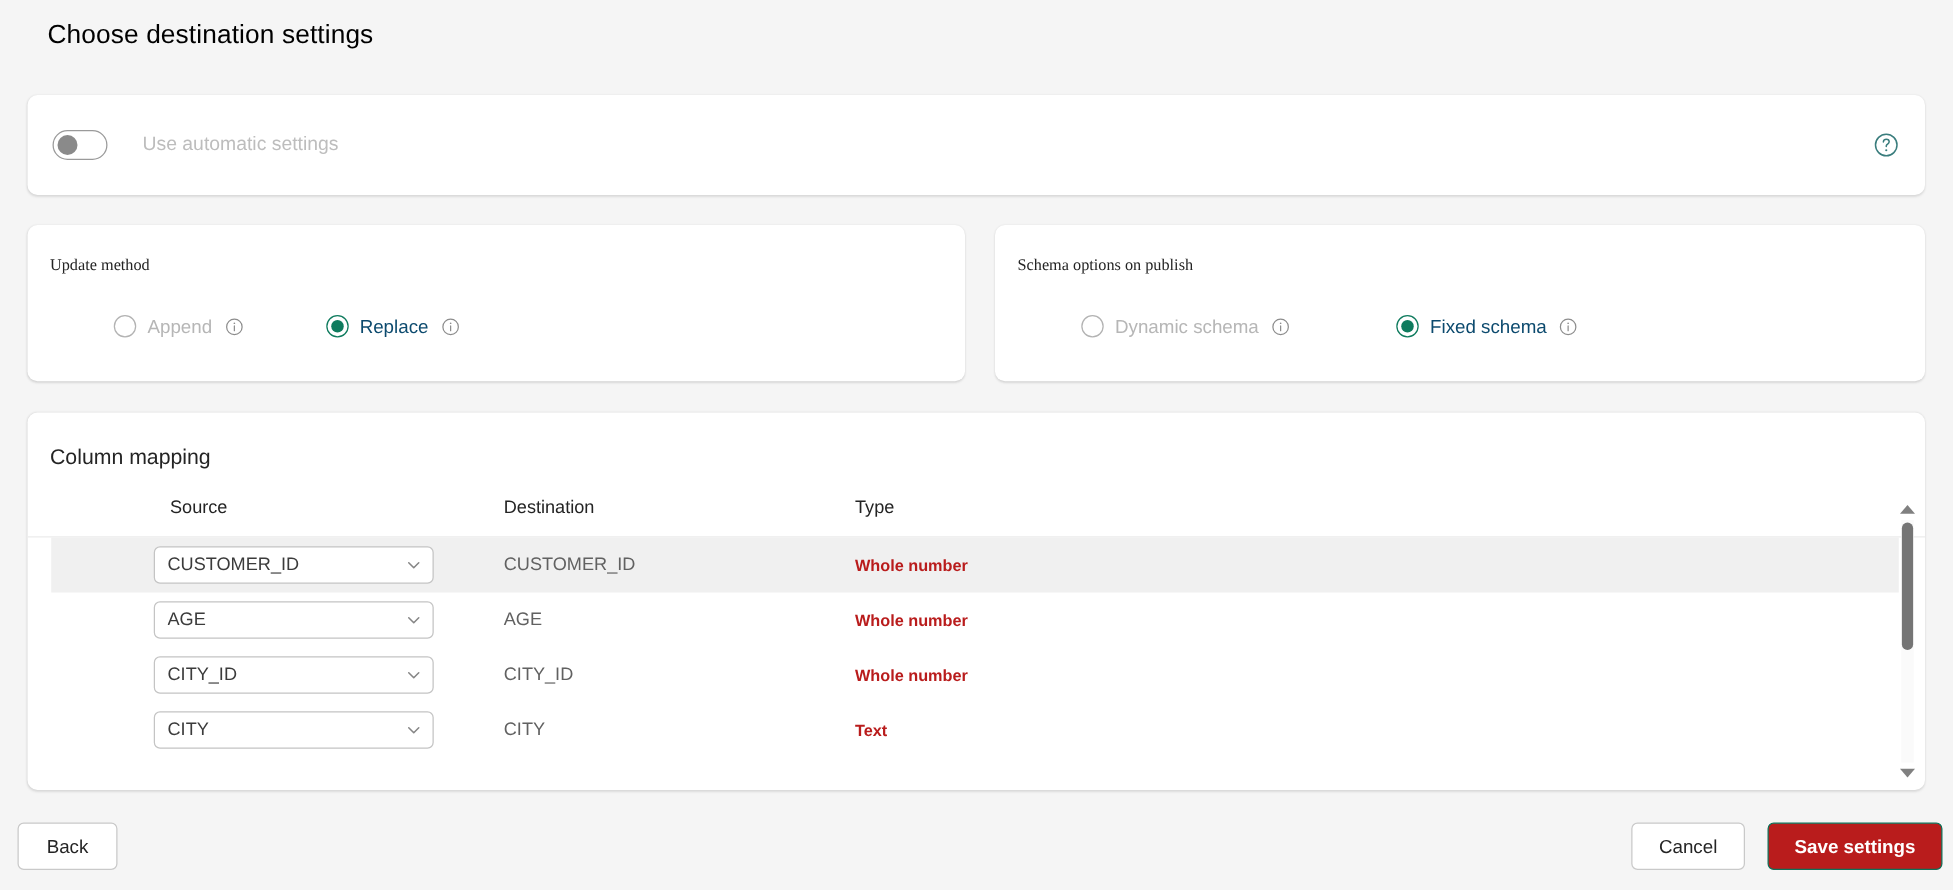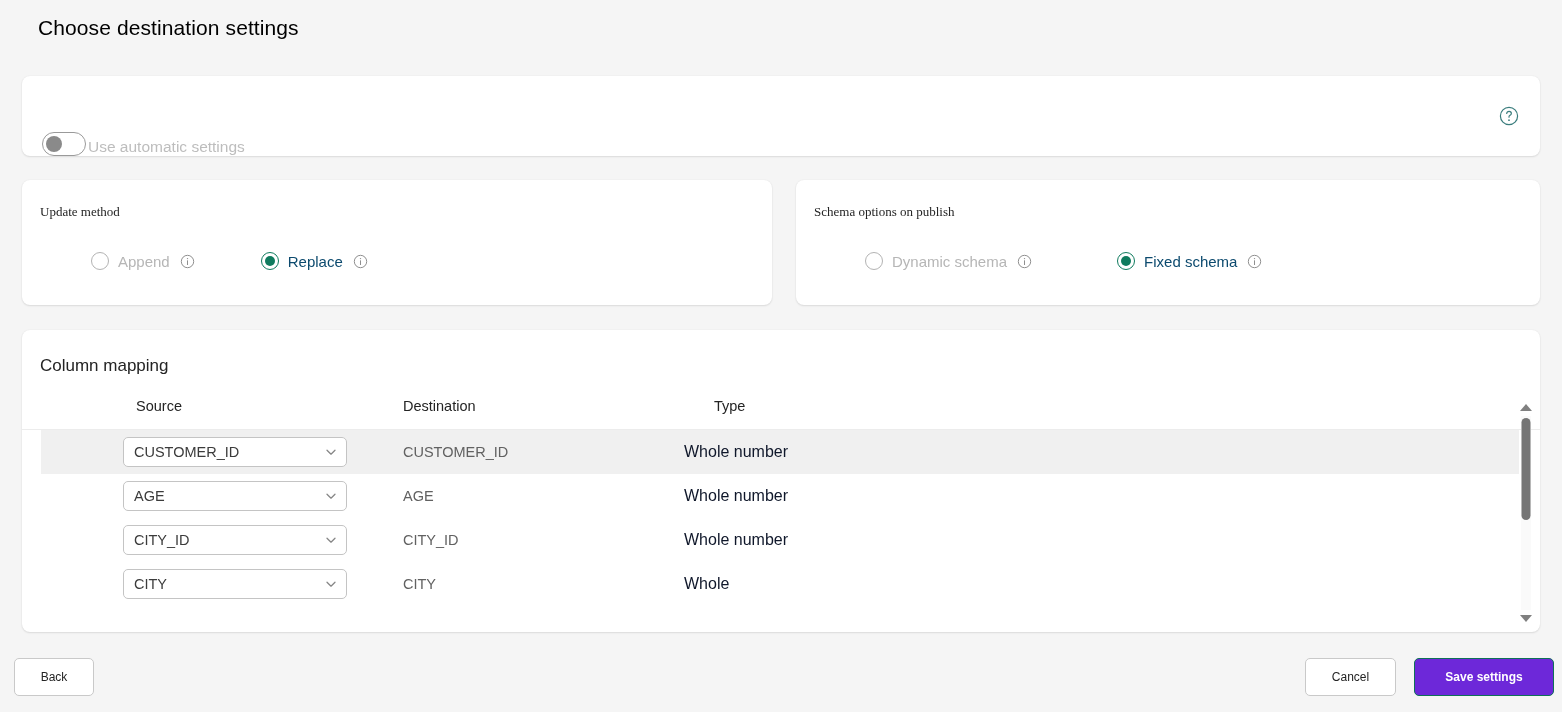--- a/index.html
+++ b/index.html
@@ -43,22 +43,22 @@
     top: 76px;
     width: 1518px;
     height: 80px;
   }
   .toggle-row {
     position: absolute;
     left: 20px;
     top: 0;
     height: 80px;
     display: flex;
-    align-items: flex-end;
-    gap: 2px;
+    align-items: center;
+    gap: 28px;
   }
   .toggle {
     width: 44px;
     height: 24px;
     border-radius: 12px;
     border: 1px solid #9a9a9a;
     background: #ffffff;
     position: relative;
     flex: 0 0 auto;
     cursor: pointer;
@@ -195,21 +195,21 @@
   }
   .th {
     position: absolute;
     top: 0;
     font-size: 14.5px;
     color: #242424;
     white-space: nowrap;
   }
   .th-source { left: 114px; }
   .th-dest   { left: 381px; }
-  .th-type   { left: 692px; }
+  .th-type   { left: 662px; }
 
   .trow {
     position: relative;
     height: 44px;
   }
   .trow.highlight {
     background: #f0f0f0;
     margin-left: 19px;
     width: 1478px;
   }
@@ -228,23 +228,24 @@
     font-size: 14.5px;
     color: #616161;
     white-space: nowrap;
   }
   .trow.highlight .cell-dest { left: 362px; }
   .trow .cell-type {
     position: absolute;
     left: 662px;
     top: 50%;
     transform: translateY(-50%);
-    font-size: 16px;
-    color: #0f172a;
-    white-space: nowrap;
+    font-size: 13px;
+    color: #b91c1c;
+    white-space: nowrap;
+    font-weight: bold;
   }
   .trow.highlight .cell-type { left: 643px; }
 
   .combo {
     width: 224px;
     height: 30px;
     border: 1px solid #c4c4c4;
     border-radius: 5px;
     background: #ffffff;
     display: flex;
@@ -316,35 +317,35 @@
     border-radius: 5px;
     background: #757575;
     cursor: pointer;
   }
 
   
   .btn {
     position: absolute;
     height: 38px;
     border-radius: 5px;
-    font-size: 12px;
+    font-size: 15px;
     display: flex;
     align-items: center;
     justify-content: center;
     cursor: pointer;
     user-select: none;
     white-space: nowrap;
   }
   .btn-secondary {
     background: #ffffff;
     border: 1px solid #c9c9c9;
     color: #242424;
   }
   .btn-primary {
-    background: #6d28d9;
+    background: #b91c1c;
     border: 1px solid #0f7058;
     color: #ffffff;
     font-weight: 700;
   }
   .btn-back   { left: 14px;   top: 658px; width: 80px; }
   .btn-cancel { left: 1305px; top: 658px; width: 91px; }
   .btn-save   { left: 1414px; top: 658px; width: 140px; }
 </style>
 </head>
 <body>
@@ -483,21 +484,21 @@
         <div class="combo">
           <span class="combo-text">CITY</span>
           <span class="chev">
             <svg viewBox="0 0 14 14" width="14" height="14" fill="none" stroke="currentColor" stroke-width="1.25">
               <path d="M3 5.2 L7 9.2 L11 5.2" stroke-linecap="round" stroke-linejoin="round"></path>
             </svg>
           </span>
         </div>
       </div>
       <div class="cell-dest">CITY</div>
-      <div class="cell-type">Whole</div>
+      <div class="cell-type">Text</div>
     </div>
   </div>
 
   <div class="vscroll">
     <div class="vs-arrow vs-up"></div>
     <div class="vs-track"></div>
     <div class="vs-thumb"></div>
     <div class="vs-arrow vs-down"></div>
   </div>
 </div>

